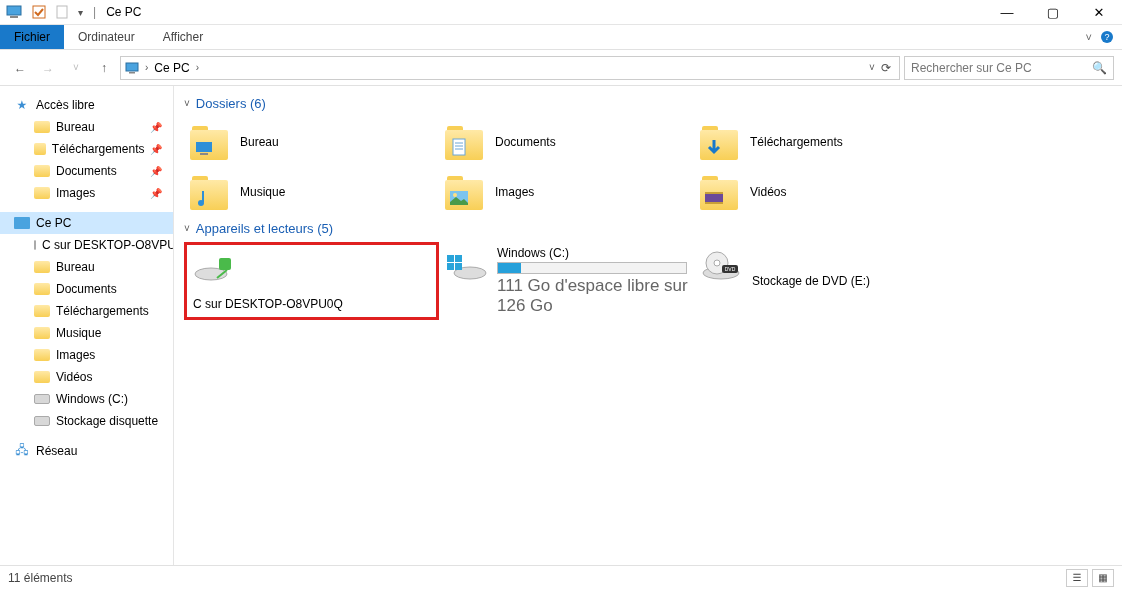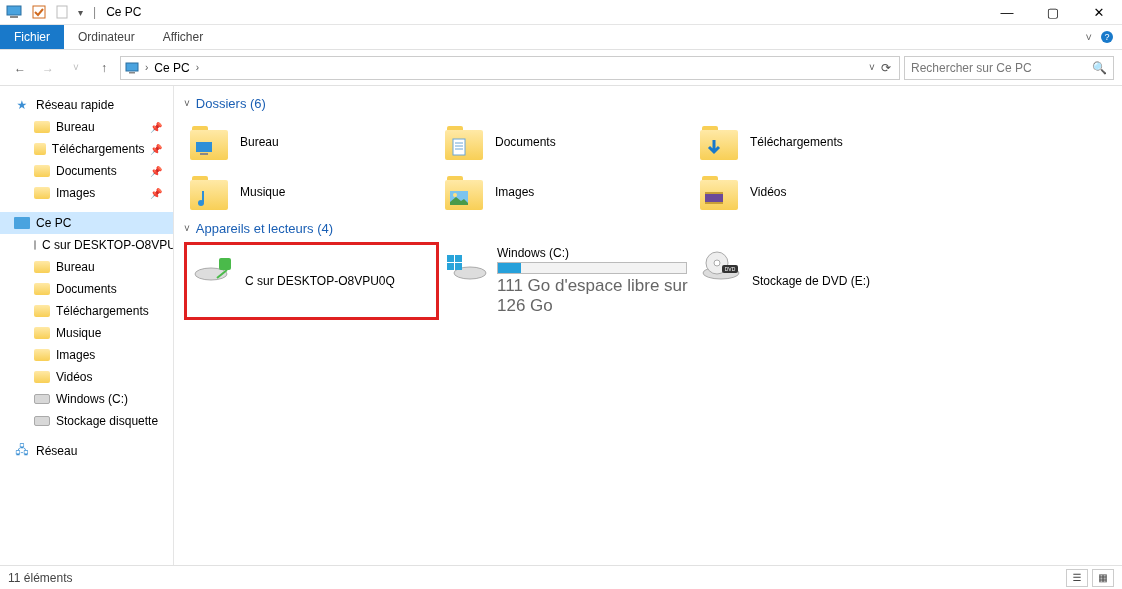--- a/index.html
+++ b/index.html
@@ -9,21 +9,21 @@
 .titlebar { height: 25px; display: flex; align-items: center; border-bottom: 1px solid #e5e5e5; }
 .titlebar .qat { display: flex; align-items: center; padding-left: 6px; gap: 6px; }
 .titlebar .qat-icon { width: 18px; height: 18px; display: flex; align-items: center; justify-content: center; }
 .titlebar .title { margin-left: 10px; font-size: 12px; }
 .titlebar .win-controls { margin-left: auto; display: flex; }
 .titlebar .win-btn { width: 46px; height: 25px; display: flex; align-items: center; justify-content: center; font-size: 13px; }
 
 
 .ribbon { height: 25px; display: flex; align-items: stretch; border-bottom: 1px solid #e1e1e1; position: relative; }
 .ribbon .tab { padding: 0 14px; display: flex; align-items: center; font-size: 12px; color: #444; }
-.ribbon .tab.fichier { background: #1979ca; color: #ffffff; }
+.ribbon .tab.fichier { background: #1979ca; color: #000000; }
 .ribbon .right { margin-left: auto; display: flex; align-items: center; padding-right: 8px; gap: 8px; }
 
 
 .navrow { height: 36px; display: flex; align-items: center; padding: 0 8px; gap: 4px; border-bottom: 1px solid #e1e1e1; }
 .nav-btn { width: 24px; height: 24px; display: flex; align-items: center; justify-content: center; color: #555; }
 .nav-btn.disabled { color: #bbb; }
 .addressbar { flex: 1; height: 24px; border: 1px solid #ccc; display: flex; align-items: center; padding: 0 4px; gap: 4px; font-size: 12px; }
 .addressbar .crumb { display: flex; align-items: center; gap: 4px; padding: 0 2px; }
 .addr-tail { margin-left: auto; display: flex; align-items: center; gap: 6px; padding-right: 4px; color: #555; }
 .searchbox { width: 210px; height: 24px; border: 1px solid #ccc; display: flex; align-items: center; padding: 0 6px; color: #777; }
@@ -44,21 +44,21 @@
 
 .folder-grid { display: flex; flex-wrap: wrap; }
 .folder-item { width: 255px; height: 50px; display: flex; align-items: center; gap: 10px; padding-left: 6px; }
 .folder-icon { width: 40px; height: 36px; position: relative; }
 .folder-back { position: absolute; width: 38px; height: 30px; bottom: 0; background: linear-gradient(#ffe9a6,#f8cf56); border-radius: 2px; }
 .folder-tab { position: absolute; width: 16px; height: 6px; top: 2px; left: 2px; background: #f8cf56; border-radius: 2px 2px 0 0; }
 .folder-overlay { position: absolute; bottom: 2px; left: 4px; width: 20px; height: 20px; display: flex; align-items: center; justify-content: center; }
 
 .drive-grid { display: flex; flex-wrap: wrap; }
 .drive-item { width: 255px; min-height: 50px; display: flex; gap: 10px; padding: 4px 6px; }
-.drive-item.highlight { border: 3px solid #e02020; }
+.drive-item.highlight { border: 3px solid #e02020; flex-direction: column; }
 .drive-icon { width: 42px; height: 38px; display: flex; align-items: center; justify-content: center; }
 .drive-body { display: flex; flex-direction: column; justify-content: center; gap: 2px; }
 .drive-title { font-size: 12px; }
 .drive-sub { font-size: 17px; color: #666; }
 .capacity { width: 190px; height: 12px; border: 1px solid #bbb; background: #f3f3f3; position: relative; }
 .capacity .fill { position: absolute; left: 0; top: 0; bottom: 0; background: #26a0da; }
 
 
 .statusbar { height: 24px; border-top: 1px solid #e1e1e1; display: flex; align-items: center; padding: 0 8px; font-size: 12px; color: #444; }
 .statusbar .right { margin-left: auto; display: flex; gap: 4px; }
@@ -143,21 +143,21 @@
     <span>Rechercher sur Ce PC</span>
     <span style="color:#888;">🔍</span>
   </div>
 </div>
 
 <div class="body">
 
   <div class="sidebar">
     <div class="side-item">
       <span class="ic" style="color:#3b8fd4;">★</span>
-      <span>Réseau rapide</span>
+      <span>Accès libre</span>
     </div>
     <div class="side-item sub">
       <span class="ic folder-mini"></span>
       <span>Bureau</span>
       <span class="pin">📌</span>
     </div>
     <div class="side-item sub">
       <span class="ic folder-mini"></span>
       <span>Téléchargements</span>
       <span class="pin">📌</span>
@@ -305,21 +305,21 @@
                 <rect x="1" y="12" width="18" height="2" fill="#c8a038"></rect>
               </svg>
             </div>
           </div>
         <span>Vidéos</span>
       </div>
     </div>
 
     <div class="section-head">
       <span class="chev">˅</span>
-      <span>Appareils et lecteurs (4)</span>
+      <span>Appareils et lecteurs (5)</span>
     </div>
     <div class="drive-grid">
       <div class="drive-item highlight">
         <div class="drive-icon">
           <svg width="42" height="32" viewBox="0 0 42 32">
               <ellipse cx="18" cy="22" rx="16" ry="6" fill="#ddd" stroke="#aaa"></ellipse>
               <rect x="26" y="6" width="12" height="12" rx="2" fill="#4aba4a"></rect>
               <path d="M24 26 L34 18" stroke="#4aba4a" stroke-width="2"></path>
             </svg>
         </div>

